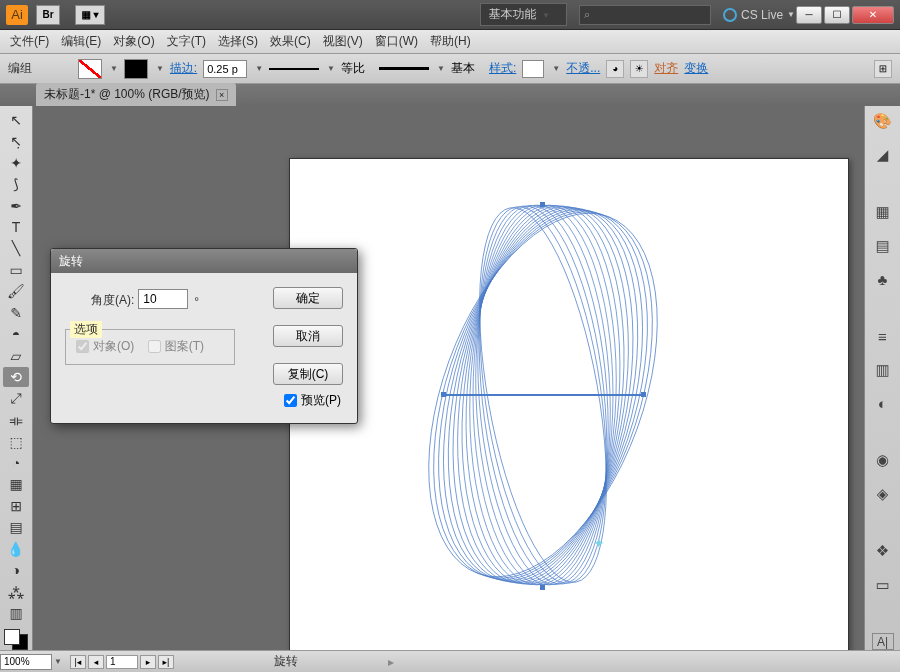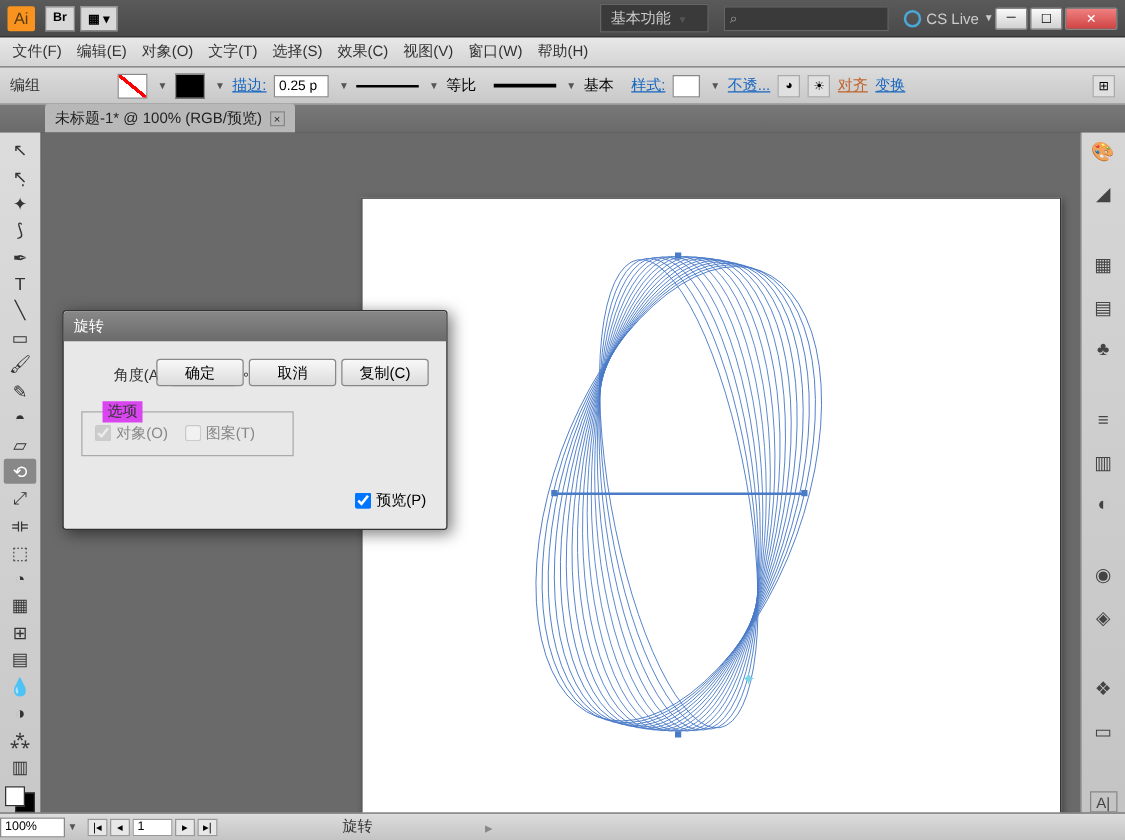--- a/index.html
+++ b/index.html
@@ -1,33 +1,33 @@
 <!DOCTYPE html>
 <html><head>
 <meta charset="utf-8">
 <style>
 *{margin:0;padding:0;box-sizing:border-box;font-family:"Microsoft YaHei",SimSun,sans-serif;font-size:12px;user-select:none}
 body{width:900px;height:672px;background:#4a4a4a;overflow:hidden;position:relative}
 .titlebar{height:30px;background:linear-gradient(#5a5a5a,#494949);display:flex;align-items:center;padding:0 6px;border-bottom:1px solid #2a2a2a}
 .ai-logo{width:22px;height:20px;background:#f7931e;color:#5a3a10;font-weight:normal;font-size:13px;display:flex;align-items:center;justify-content:center;border-radius:2px;margin-right:8px}
-.br-btn,.grid-btn{width:24px;height:20px;background:#d8d8d8;border:1px solid #888;margin-right:4px;display:flex;align-items:center;justify-content:center;font-size:10px;font-weight:bold}
+.br-btn,.grid-btn{width:24px;height:20px;background:#d8d8d8;border:1px solid #888;margin-right:15px;display:flex;align-items:center;justify-content:center;font-size:10px;font-weight:bold}
 .grid-btn{width:30px}
 .tb-spacer{flex:1}
 .workspace-sel{background:#3a3a3a;color:#ccc;padding:2px 16px 2px 8px;border:1px solid #666;margin-right:12px}
 .search-box{width:120px;height:20px;background:#fff;border:1px solid #888;margin-right:12px}
 .cslive{display:flex;align-items:center;margin-right:1px;color:#ccc;font-size:11px}
 .cslive-icon{width:14px;height:14px;border:2px solid #4aa8d8;border-radius:50%;margin-right:4px}
 .cslive-dd{margin-left:4px;font-size:8px}
 .win-btns{display:flex;gap:2px}
 .win-btn{width:26px;height:18px;background:linear-gradient(#fafafa,#d0d0d0);border:1px solid #888;display:flex;align-items:center;justify-content:center;font-size:10px;border-radius:2px}
 .win-btn.close{background:linear-gradient(#f08080,#d04444);color:#fff;width:42px}
 .menubar{height:24px;background:linear-gradient(#e8e8e8,#d4d4d4);display:flex;align-items:center;padding:0 10px;gap:12px;border-bottom:1px solid #999}
 .menu-item{color:#333;cursor:pointer}
 .controlbar{height:30px;background:linear-gradient(#dcdcdc,#c8c8c8);display:flex;align-items:center;padding:0 8px;gap:6px;border-bottom:1px solid #999}
-.ctrl-label{color:#333;margin-right:20px}
+.ctrl-label{color:#333;margin-right:4px}
 .swatch{width:24px;height:20px;border:1px solid #888;display:inline-block;position:relative;background:#fff}
 .swatch.nostroke::after{content:"";position:absolute;left:0;top:0;right:0;bottom:0;background:linear-gradient(to top right,transparent 45%,red 45%,red 55%,transparent 55%)}
 .swatch.black{background:#000}
 .dd-arrow{font-size:8px;color:#555;margin-left:2px}
 .stroke-input{width:44px;height:18px;background:#fff;border:1px solid #888;padding:0 3px;font-size:11px}
 .stroke-line{width:50px;height:2px;background:#000;display:inline-block;vertical-align:middle}
 .link-txt{color:#1565c0;text-decoration:underline;cursor:pointer}
 .style-swatch{width:22px;height:18px;background:#fff;border:1px solid #888}
 .ctrl-icon{width:18px;height:18px;border:1px solid #aaa;background:#e0e0e0;display:flex;align-items:center;justify-content:center;font-size:10px}
 .tabstrip{height:22px;background:linear-gradient(#787878,#6a6a6a);display:flex;align-items:flex-end;padding-left:36px}
@@ -53,24 +53,24 @@
 .sb-page{width:32px;height:14px;background:#fff;border:1px solid #999;font-size:10px;padding:0 3px}
 .sb-status{margin-left:100px;color:#333}
 .dialog{position:absolute;left:50px;top:248px;width:308px;background:#e8e8e8;border:1px solid #333;box-shadow:3px 3px 12px rgba(0,0,0,0.5);border-radius:3px}
 .dlg-title{height:24px;background:linear-gradient(#888,#6a6a6a);color:#fff;padding:0 8px;display:flex;align-items:center;font-size:12px;border-radius:3px 3px 0 0}
 .dlg-body{padding:16px 14px 16px 14px;position:relative;min-height:150px}
 .dlg-row{display:flex;align-items:flex-end;margin-bottom:14px}
 .dlg-lbl{color:#333;margin-right:4px}
 .dlg-input{width:50px;height:20px;background:#fff;border:1px solid #888;padding:0 4px;font-size:12px}
 .dlg-deg{margin-left:6px;color:#333}
 .dlg-fieldset{border:1px solid #aaa;padding:8px 10px 8px 10px;margin-top:20px;position:relative;width:170px}
-.dlg-legend{position:absolute;top:-9px;left:16px;background:#d946ef;padding:0 4px;color:#333}
+.dlg-legend{position:absolute;top:-9px;left:4px;background:#fef9c3;padding:0 4px;color:#333}
 .dlg-cb{display:inline-flex;align-items:center;gap:4px;margin-right:10px;color:#888}
 .dlg-cb input{width:13px;height:13px}
-.dlg-btns{position:absolute;right:14px;top:14px;display:flex;flex-direction:row;gap:4px}
+.dlg-btns{position:absolute;right:14px;top:14px;display:flex;flex-direction:column;gap:16px}
 .dlg-btn{width:70px;height:22px;background:linear-gradient(#f8f8f8,#dcdcdc);border:1px solid #888;border-radius:3px;cursor:pointer;font-size:12px}
 .dlg-preview{position:absolute;right:16px;bottom:14px;display:flex;align-items:center;gap:4px}
 .dlg-preview input{width:13px;height:13px}
 .center-cross{position:absolute;left:560px;top:405px;font-size:14px;color:#7bd4e8}
 </style>
 </head>
 <body>
 
 <div class="titlebar">
   <div class="ai-logo">Ai</div>

